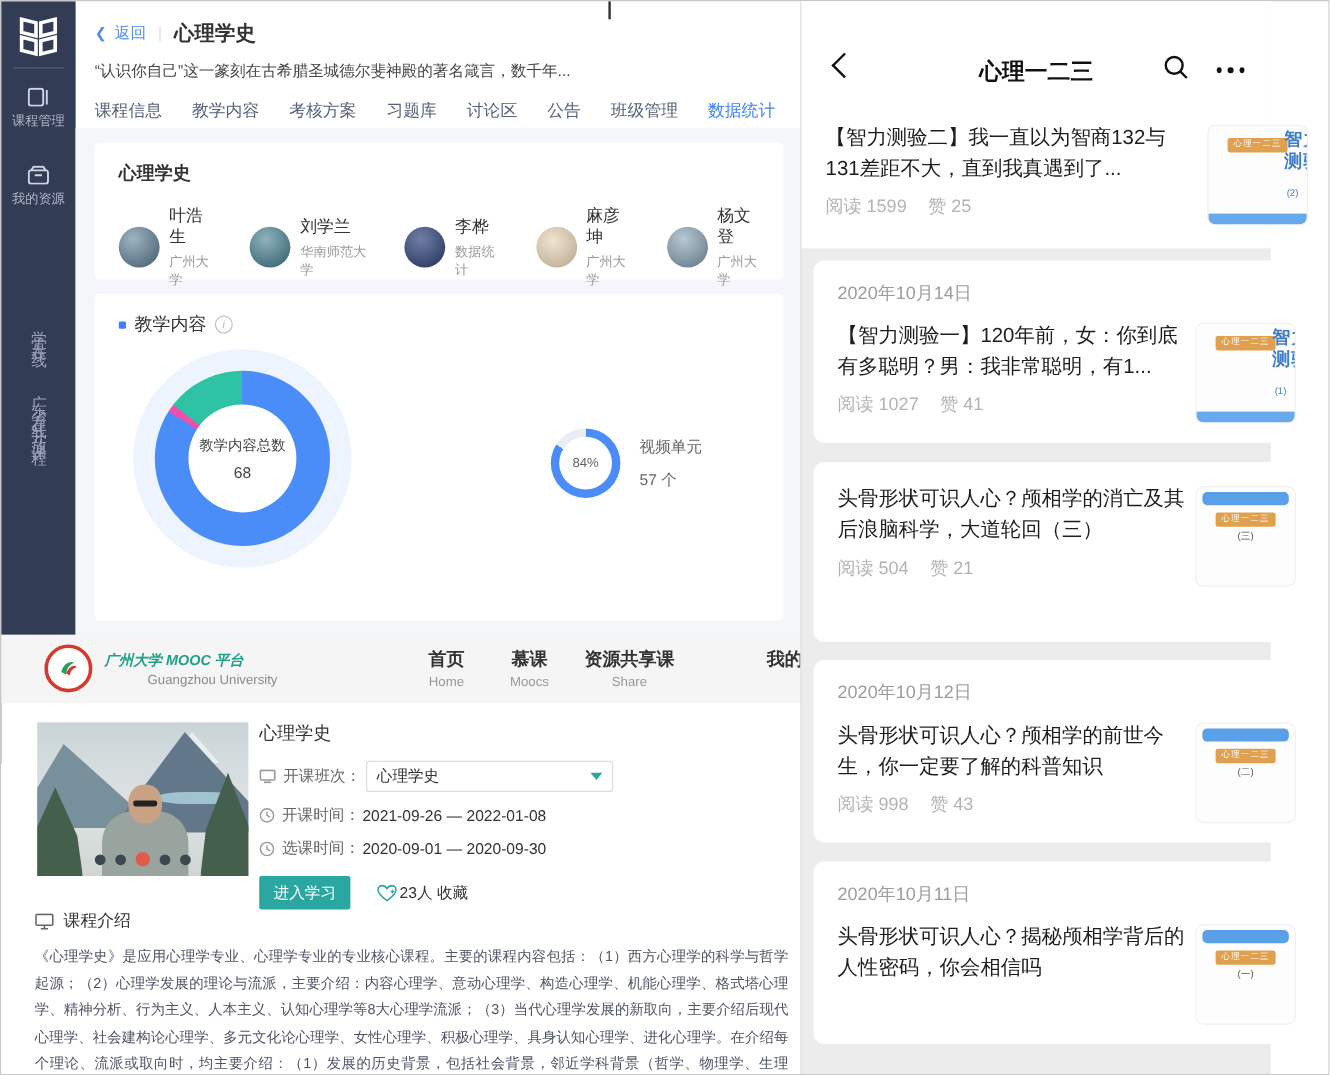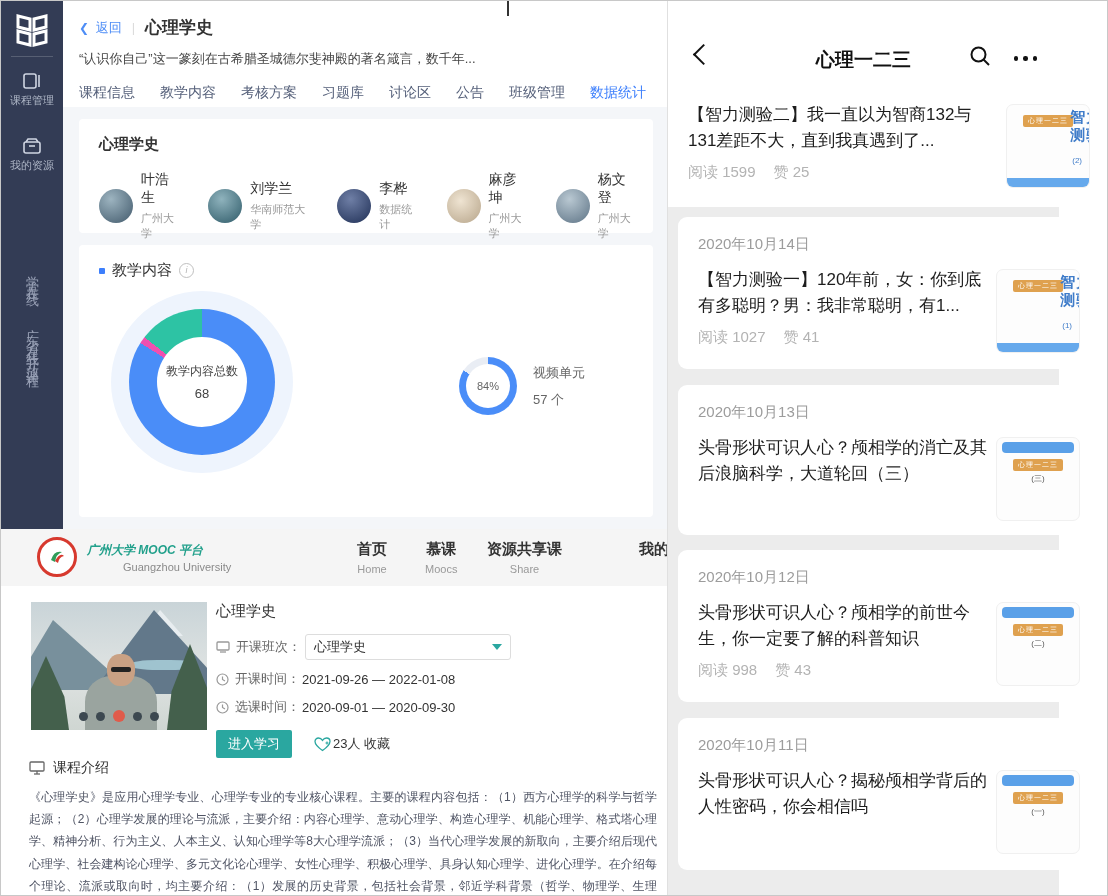--- a/index.html
+++ b/index.html
@@ -432,28 +432,31 @@
           <div class="bottombar"></div>
         </div>
         <div class="a-meta">
           <span>阅读 1027</span>
           <span>赞 41</span>
         </div>
       </div>
     </div>
 
     <div class="article" style="top:384px;height:150px;">
-      <div class="a-date">2020年10月13日</div>
       <div class="a-body">
         <div class="a-title">头骨形状可识人心？颅相学的消亡及其后浪脑科学，大道轮回（三）</div>
         <div class="thumb luxiang">
           <div class="topbar"></div>
           <div class="badge">心理一二三</div>
           <div class="main">颅相学</div>
           <div class="num">(三)</div>
+        </div>
+        <div class="a-meta">
+          <span>阅读 504</span>
+          <span>赞 21</span>
         </div>
       </div>
     </div>
 
     <div class="article" style="top:549px;height:152px;">
       <div class="a-date">2020年10月12日</div>
       <div class="a-body">
         <div class="a-title">头骨形状可识人心？颅相学的前世今生，你一定要了解的科普知识</div>
         <div class="thumb luxiang">
           <div class="topbar"></div>

